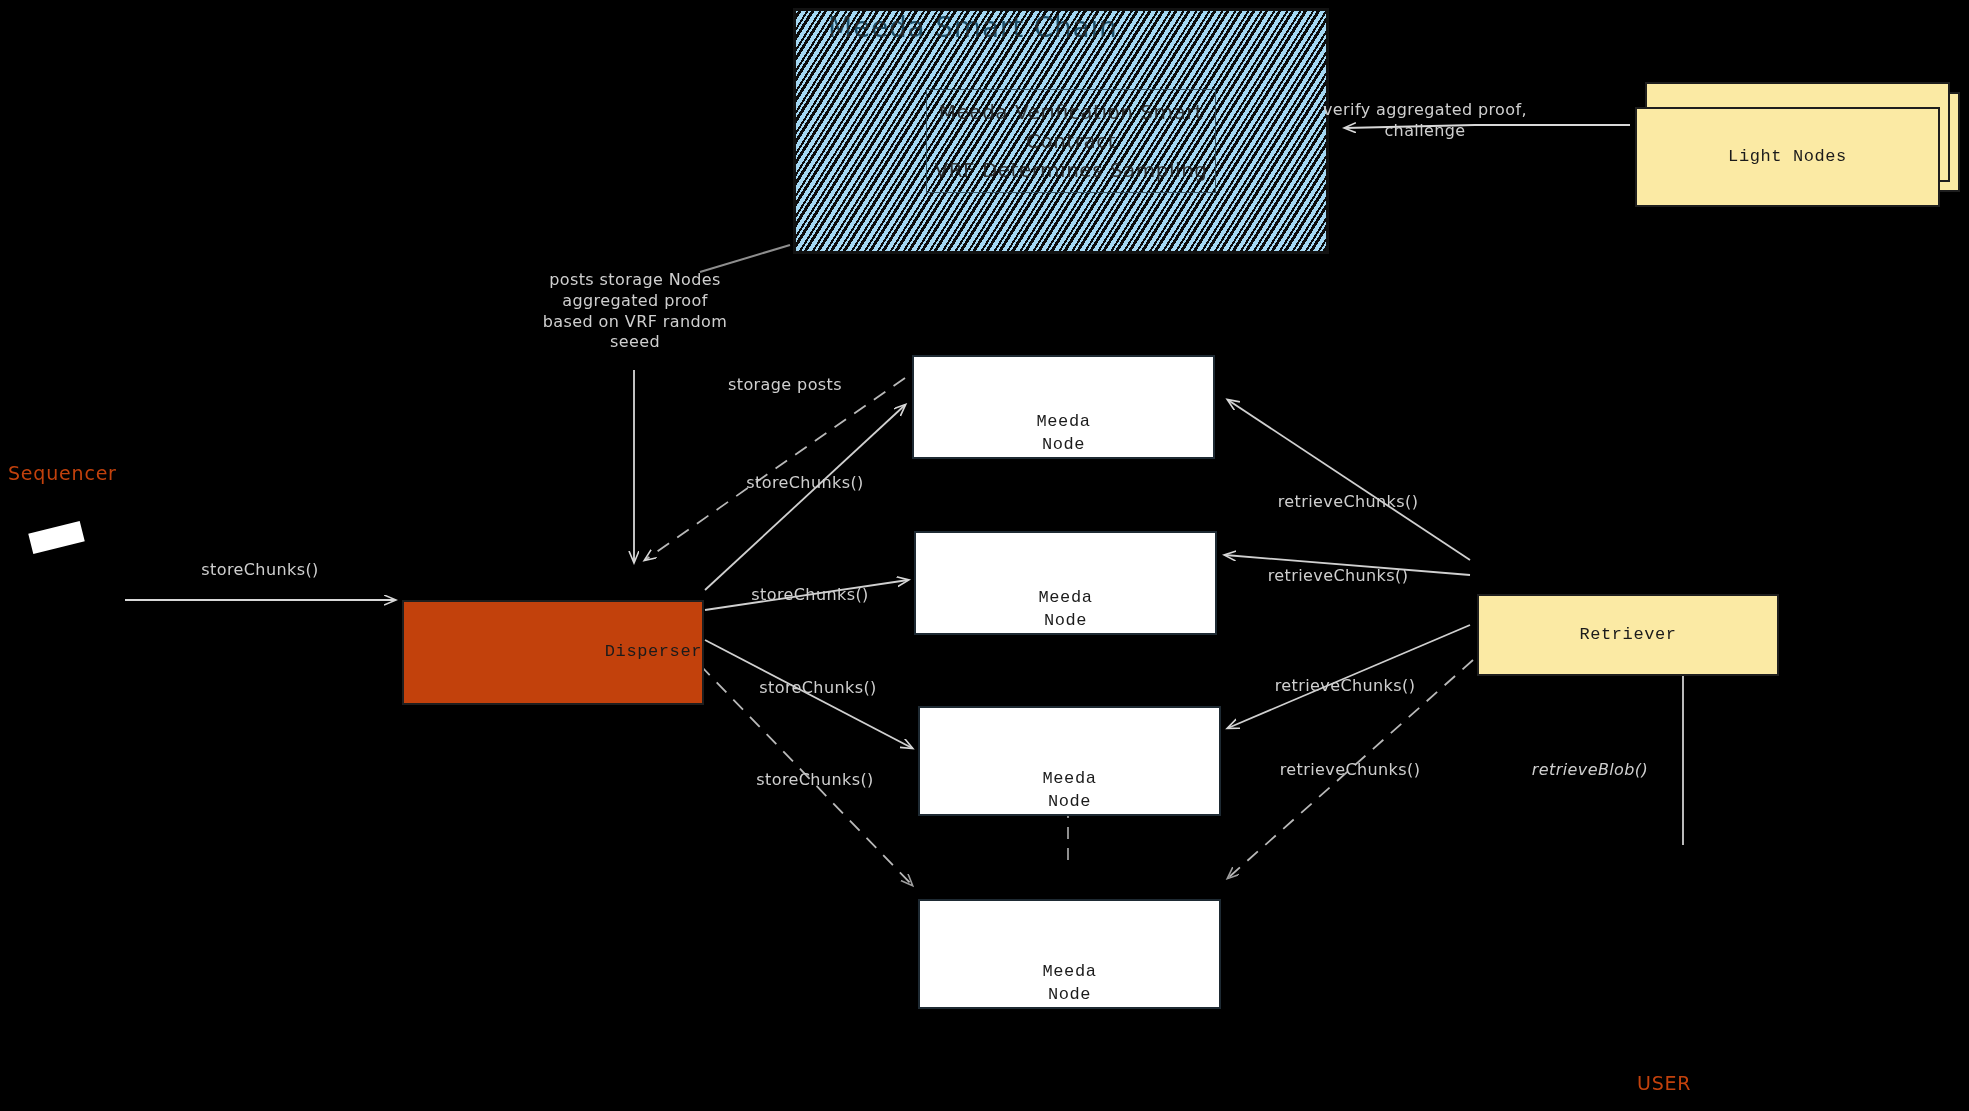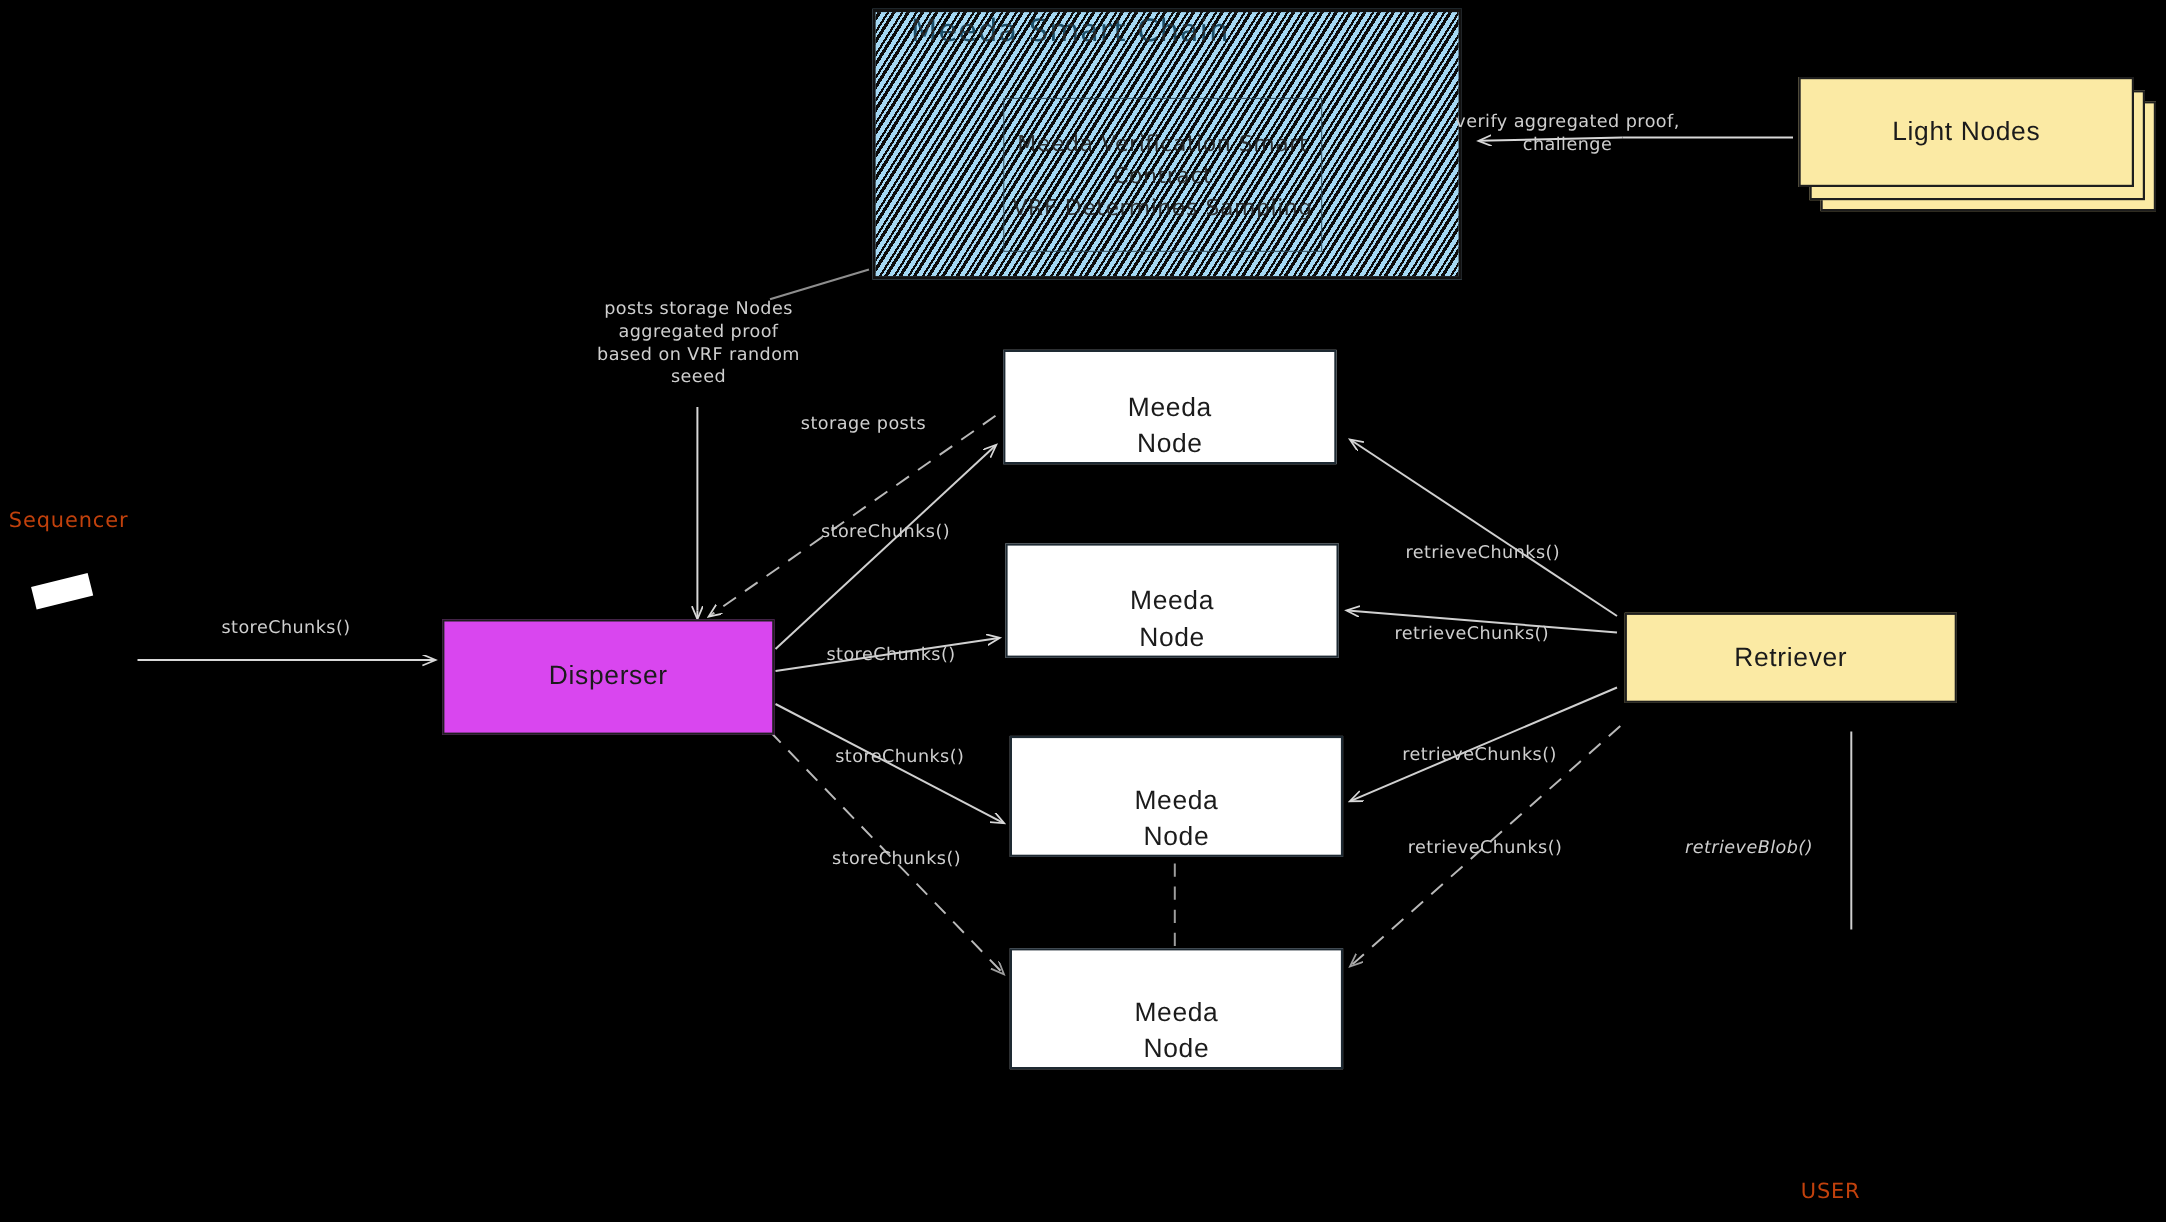--- a/index.html
+++ b/index.html
@@ -26,35 +26,37 @@
     height: 1111px;
     pointer-events: none;
   }
   .node {
     position: absolute;
     display: flex;
     align-items: center;
     justify-content: center;
     text-align: center;
     border: 2px solid #1e1e1e;
-    font-family: Liberation Sans, sans-serif;
-    font-size: 24px;
+    font-family: Liberation Mono, monospace;
+    font-size: 17px;
     line-height: 1.35;
     color: #1b1b1b;
     letter-spacing: 0.6px;
     white-space: pre-line;
+    margin-top: 37px;
   }
   .node-meeda {
     background: #ffffff;
     border-color: #1e2a33;
     align-items: flex-end;
   }
   .node-disperser {
-    background: #d946ef;
+    background: #c2410c;
     border-color: #1e1e1e;
+    justify-content: flex-end;
   }
   .node-retriever {
     background: #fbeaa4;
     border-color: #1e1e1e;
   }
   .node-light {
     background: #fbeaa4;
     border-color: #1e1e1e;
   }
   .stack-shadow {
@@ -167,21 +169,21 @@
 
     <path d="M1473,660 L1228,878" fill="none" stroke="#b9b9b9" stroke-width="1.8" stroke-dasharray="14 10" marker-end="url(#arrow-dim)"></path>
 
     <path d="M1068,785 L1068,862" fill="none" stroke="#9e9e9e" stroke-width="1.8" stroke-dasharray="12 9"></path>
 
     <path d="M1683,665 L1683,845" fill="none" stroke="#cfcfcf" stroke-width="1.8"></path>
   </svg>
 
   <div class="chain-box" style="left:793px; top:8px; width:536px; height:246px;">
     <div class="chain-title">Meeda Smart Chain</div>
-    <div class="chain-inner" style="left:116px; top:78px; width:290px; height:140px;">
+    <div class="chain-inner" style="left:130px; top:78px; width:290px; height:104px;">
       <span>Meeda Verification Smart</span>
       <span>Contract</span>
       <span>VRF Determines Sampling</span>
     </div>
   </div>
 
   <div class="stack-shadow" style="left:1655px; top:92px; width:305px; height:100px;"></div>
   <div class="stack-shadow" style="left:1645px; top:82px; width:305px; height:100px;"></div>
   <div class="node node-light" style="left:1635px; top:70px; width:305px; height:100px;">
     <span>Light Nodes</span>

